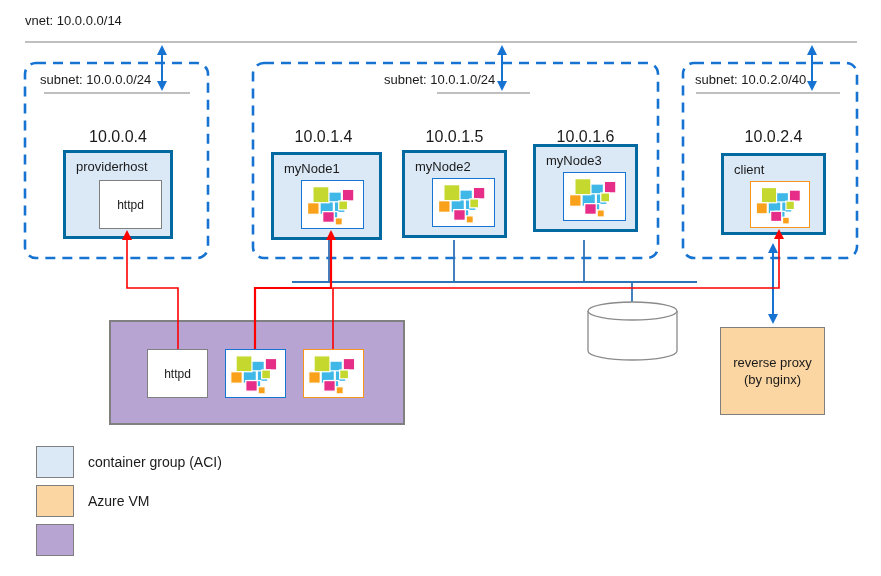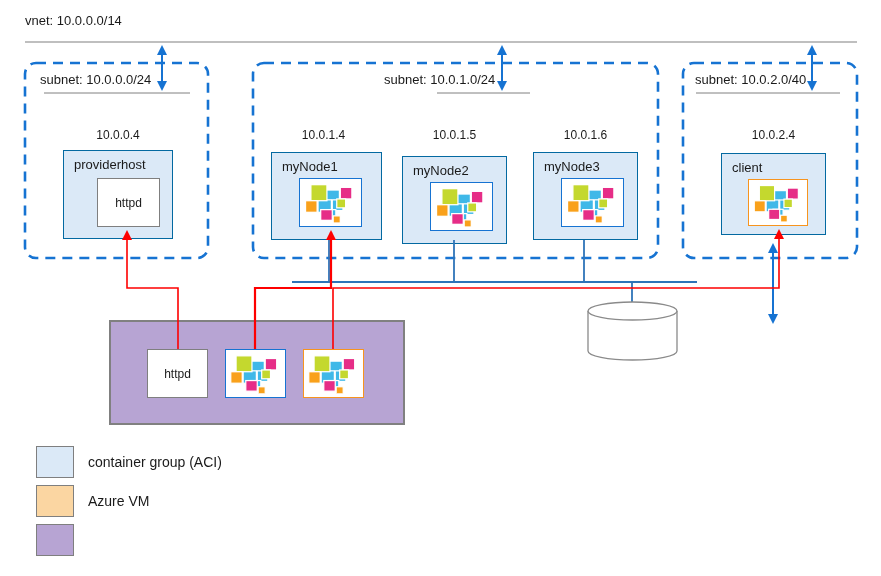--- a/index.html
+++ b/index.html
@@ -1,22 +1,22 @@
 <!DOCTYPE html>
 <html><head>
 <meta charset="utf-8">
 <style>
   html,body{margin:0;padding:0;background:#ffffff;}
   #canvas{
     position:relative;width:881px;height:576px;background:#fff;overflow:hidden;
     font-family:"Liberation Sans","DejaVu Sans",sans-serif;color:#1a1a1a;
   }
   .lbl{position:absolute;font-size:13px;white-space:nowrap;}
-  .ip{position:absolute;font-size:12px;text-align:center;white-space:nowrap;}
-  .node{position:absolute;background:#dbe9f7;border:1px solid #0369a1;box-sizing:border-box;}
+  .ip{position:absolute;font-size:16px;text-align:center;white-space:nowrap;}
+  .node{position:absolute;background:#dbe9f7;border:3px solid #0369a1;box-sizing:border-box;}
   .nlabel{position:absolute;left:10px;top:6px;font-size:13px;}
   .inner{position:absolute;background:#ffffff;box-sizing:border-box;display:flex;align-items:center;justify-content:center;font-size:12px;}
   .b-gray{border:1px solid #7f7f7f;}
   .b-blue{border:1.5px solid #1673d2;}
   .b-orange{border:1.5px solid #f7941e;}
   .acr{position:absolute;left:109px;top:320px;width:296px;height:105px;background:#b7a4d3;border:2px solid #808080;box-sizing:border-box;}
   .proxy{position:absolute;left:720px;top:327px;width:105px;height:88px;background:#fbd6a2;border:1px solid #7f7f7f;
          box-sizing:border-box;display:flex;flex-direction:column;align-items:center;justify-content:center;font-size:13px;line-height:17px;}
   .cyl-label{position:absolute;left:588px;top:324px;width:89px;text-align:center;font-size:13px;color:#4d4d4d;}
   .legend-row{position:absolute;left:36px;display:flex;align-items:center;}
@@ -69,30 +69,30 @@
 
   <div class="node" style="left:271px;top:152px;width:111px;height:88px">
     <div class="nlabel">myNode1</div>
     <div class="inner b-blue" style="left:27px;top:25px;width:63px;height:49px">
       <svg class="ci" viewBox="0 0 60 46">
           <use href="#cicon"></use>
         </svg>
     </div>
   </div>
 
-  <div class="node" style="left:402px;top:156px;width:105px;height:88px">
+  <div class="node" style="left:402px;top:150px;width:105px;height:88px">
     <div class="nlabel">myNode2</div>
     <div class="inner b-blue" style="left:27px;top:25px;width:63px;height:49px">
       <svg class="ci" viewBox="0 0 60 46">
           <use href="#cicon"></use>
         </svg>
     </div>
   </div>
 
-  <div class="node" style="left:533px;top:152px;width:105px;height:88px">
+  <div class="node" style="left:533px;top:144px;width:105px;height:88px">
     <div class="nlabel">myNode3</div>
     <div class="inner b-blue" style="left:27px;top:25px;width:63px;height:49px">
       <svg class="ci" viewBox="0 0 60 46">
           <use href="#cicon"></use>
         </svg>
     </div>
   </div>
 
   <div class="node" style="left:721px;top:153px;width:105px;height:82px">
     <div class="nlabel">client</div>
@@ -114,20 +114,24 @@
     </div>
     <div class="inner b-orange" style="left:192px;top:27px;width:61px;height:49px">
       <svg class="ci" viewBox="0 0 60 46">
           <use href="#cicon"></use>
         </svg>
     </div>
   </div>
 
   <div class="cyl-label">Azure Files</div>
 
+  <div class="proxy">
+    <span>reverse proxy</span>
+    <span>(by nginx)</span>
+  </div>
 
   <div class="legend-row" style="top:446px">
     <div class="swatch" style="background: rgb(219, 233, 247);"></div>
     <div class="legend-text">container group (ACI)</div>
   </div>
   <div class="legend-row" style="top:485px">
     <div class="swatch" style="background: rgb(251, 214, 162);"></div>
     <div class="legend-text">Azure VM</div>
   </div>
   <div class="legend-row" style="top:524px">

